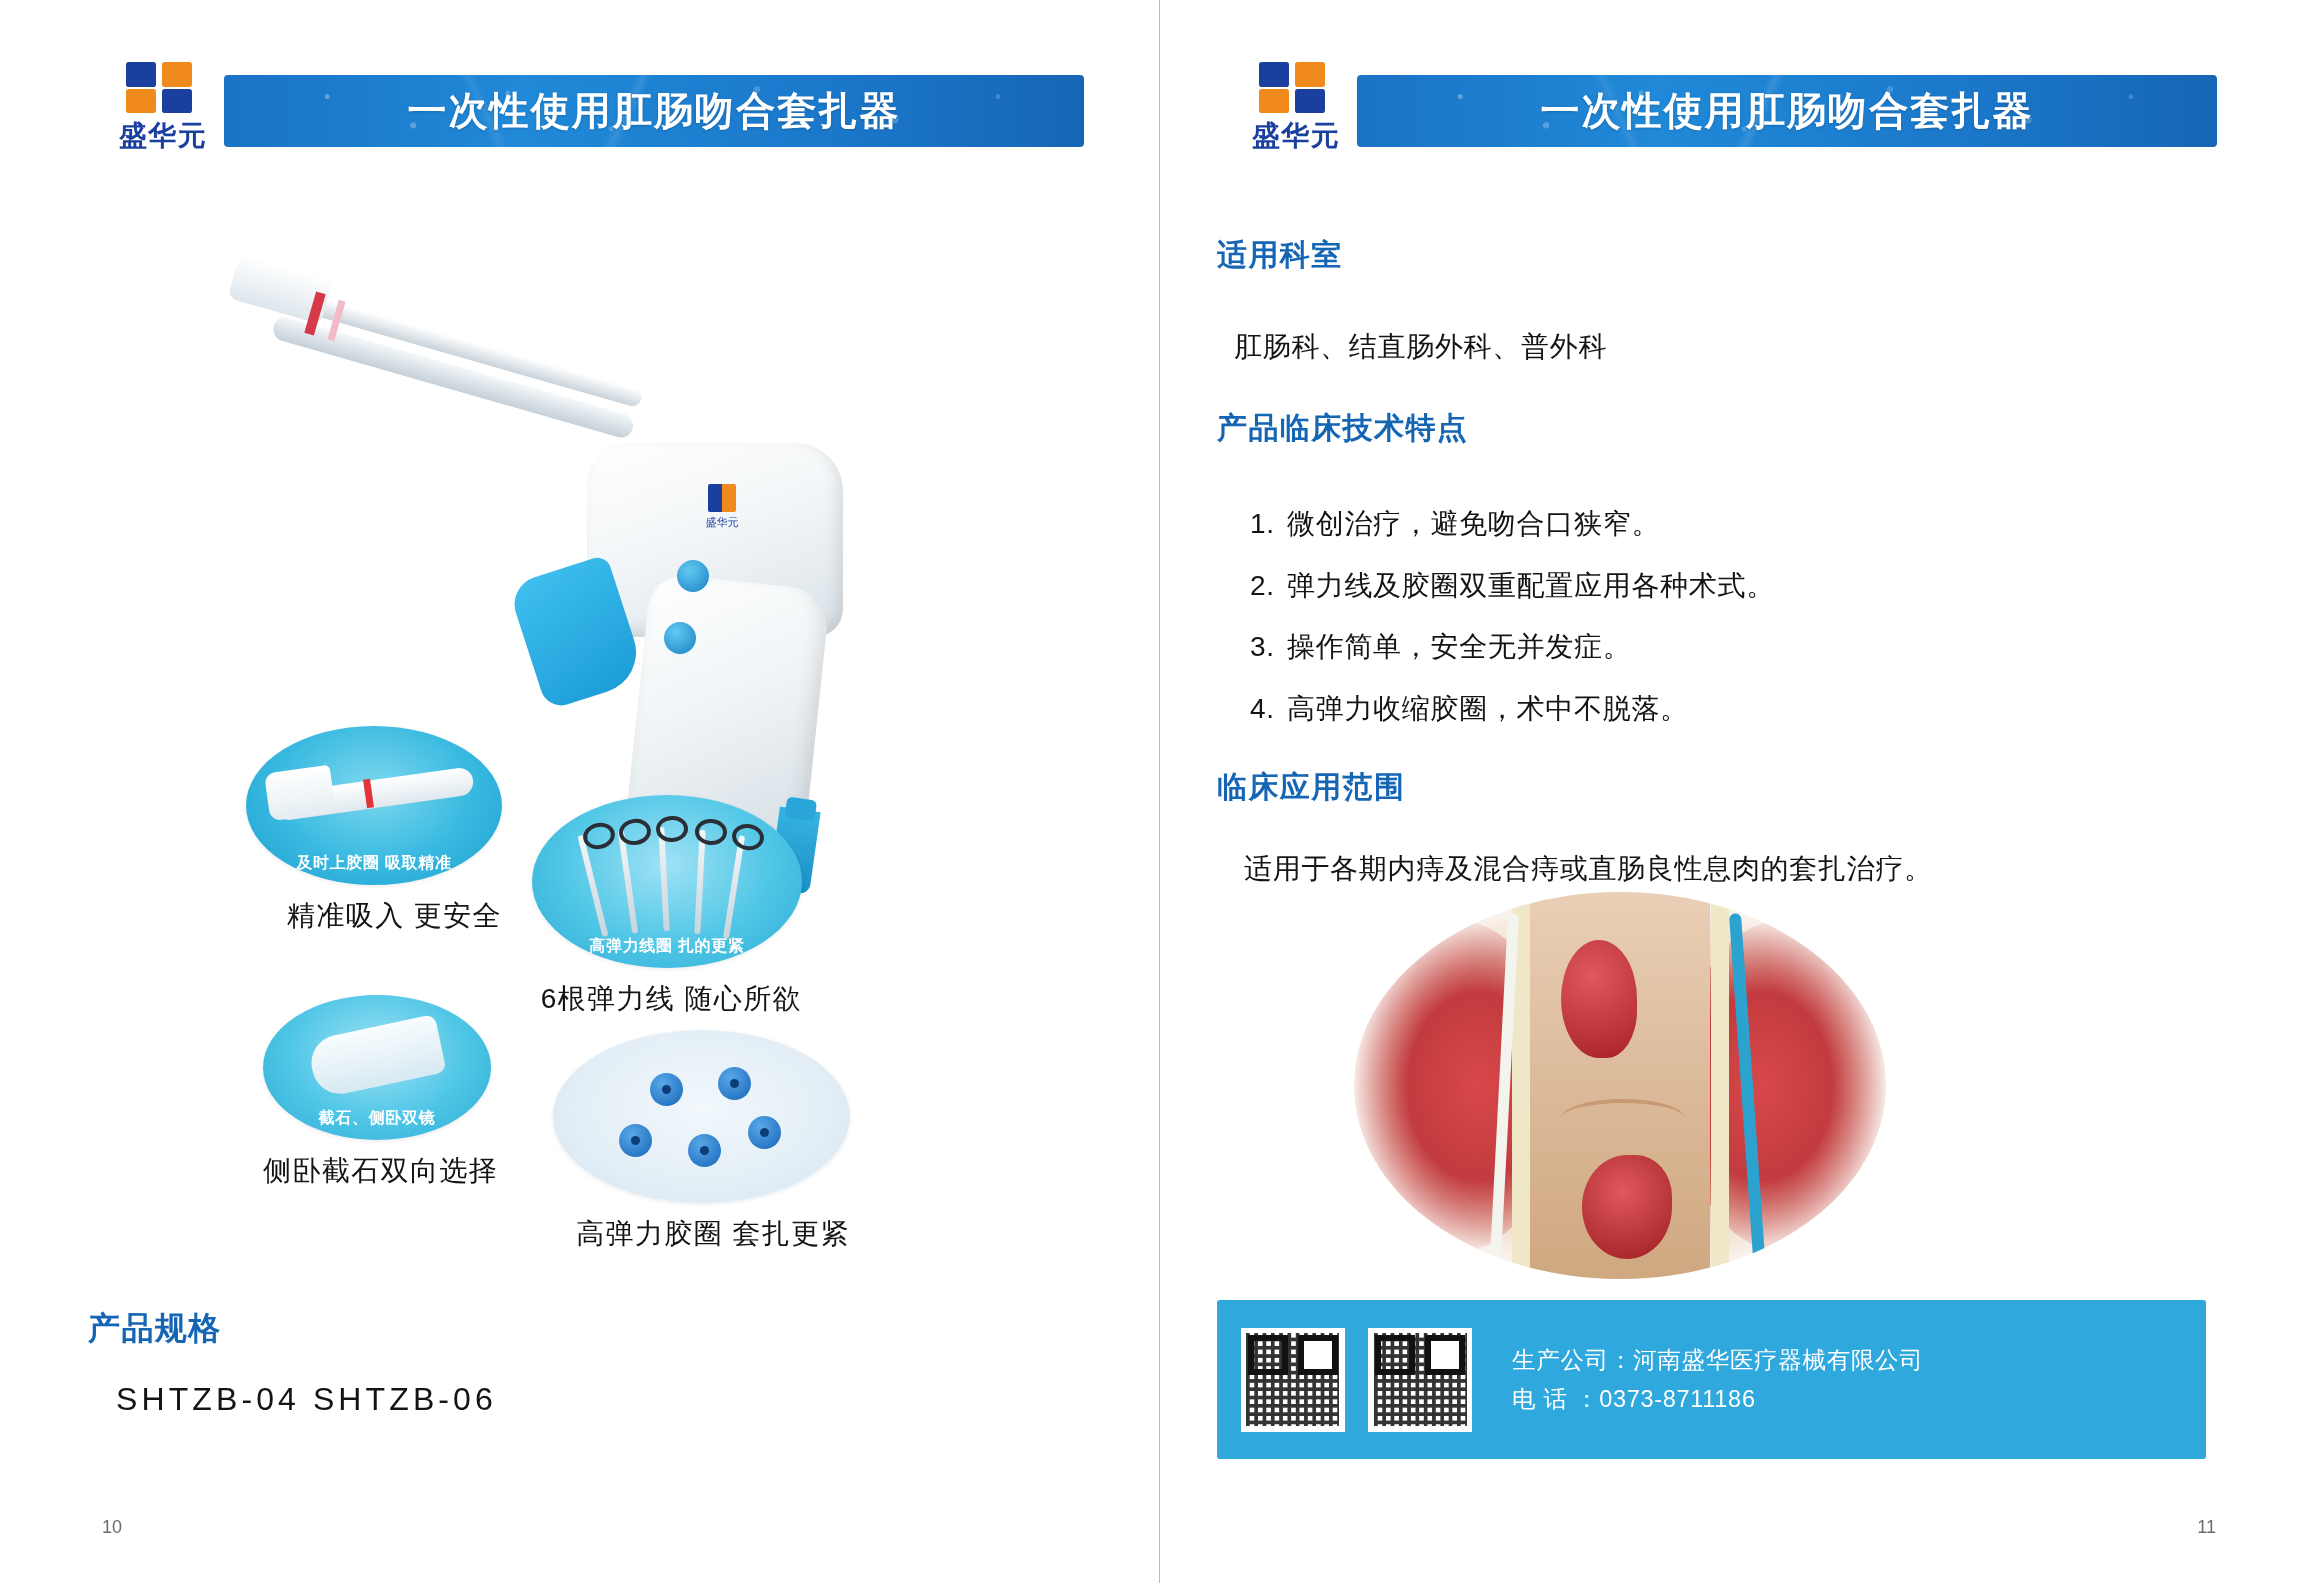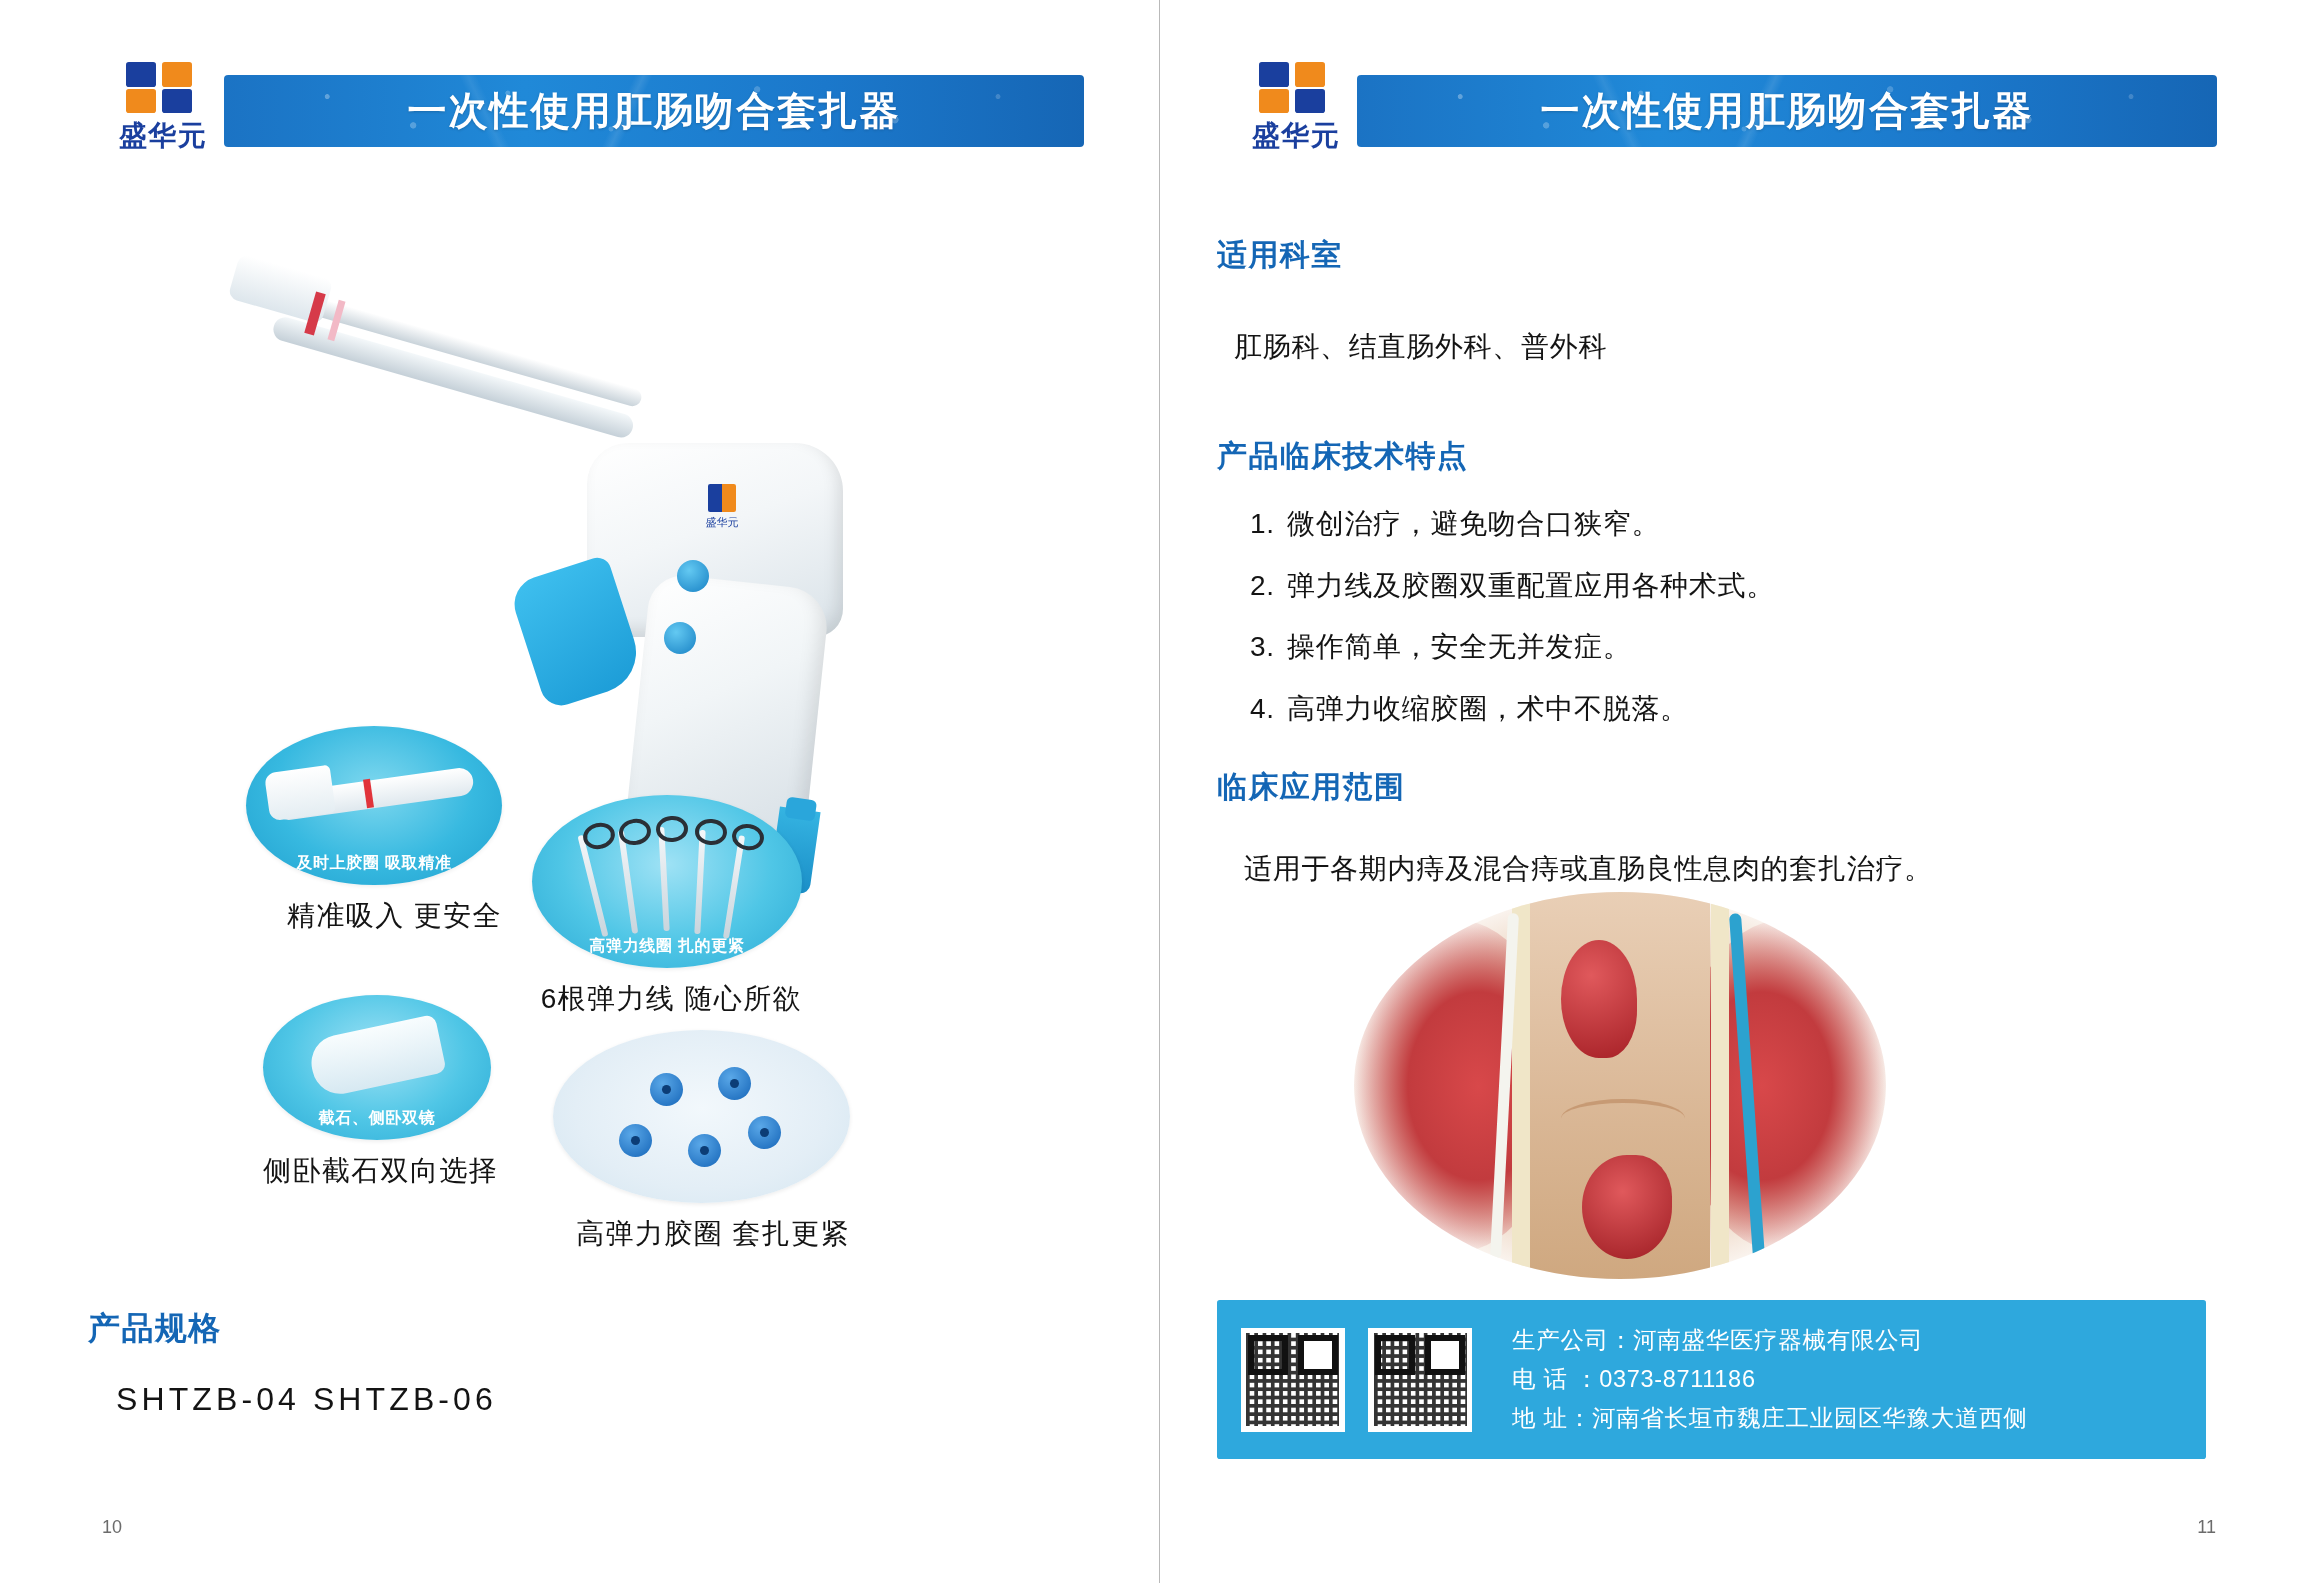--- a/index.html
+++ b/index.html
@@ -245,21 +245,21 @@
         <div class="logo-text">盛华元</div>
       </div>
       <div class="banner">
         <div class="banner-title">一次性使用肛肠吻合套扎器</div>
       </div>
     </div>
 
     <div class="sec-h" style="left:58px;top:235px;">适用科室</div>
     <div class="body-t" style="left:75px;top:328px;">肛肠科、结直肠外科、普外科</div>
 
-    <div class="sec-h" style="left:58px;top:408px;margin-top:28px;">产品临床技术特点</div>
+    <div class="sec-h" style="left:58px;top:408px;">产品临床技术特点</div>
     <ul class="olist" style="left:75px;top:489px;width:968px;">
       <li><span class="num">1.</span><span>微创治疗，避免吻合口狭窄。</span></li>
       <li><span class="num">2.</span><span>弹力线及胶圈双重配置应用各种术式。</span></li>
       <li><span class="num">3.</span><span>操作简单，安全无并发症。</span></li>
       <li><span class="num">4.</span><span>高弹力收缩胶圈，术中不脱落。</span></li>
     </ul>
 
     <div class="sec-h" style="left:58px;top:767px;">临床应用范围</div>
     <div class="body-t" style="left:85px;top:850px;">适用于各期内痔及混合痔或直肠良性息肉的套扎治疗。</div>
 
@@ -283,22 +283,19 @@
       <div class="qr">
           <i></i>
         </div>
       <div class="c-lines">
         <div>
           <span>生产公司：</span><span>河南盛华医疗器械有限公司</span>
         </div>
         <div>
           <span>电  话 ：</span><span>0373-8711186</span>
         </div>
-        <div>
-          <span>地  址：</span><span>河南省长垣市魏庄工业园区华豫大道西侧</span>
-        </div>
       </div>
     </div>
 
     <div class="pageno r">11</div>
   </div>
 </div>
 
 
 </body></html>

